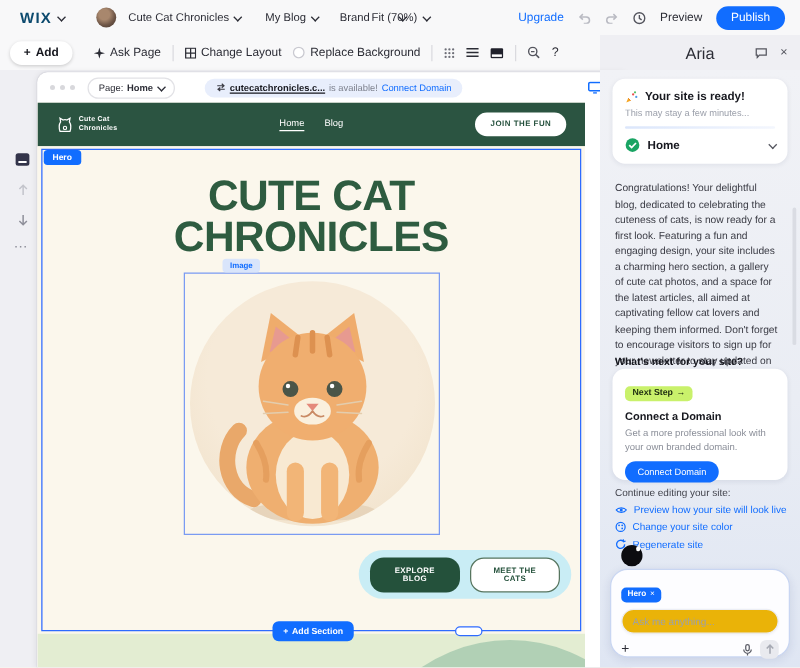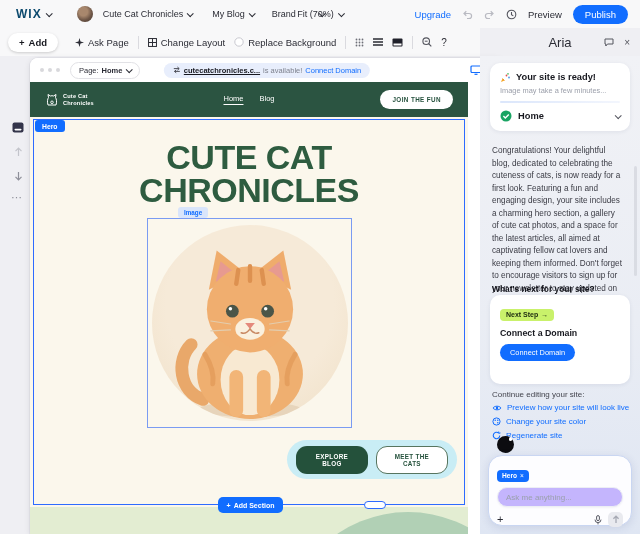--- a/index.html
+++ b/index.html
@@ -93,21 +93,21 @@
   .connect-btn { margin-top:6px; background:#116DFF; color:#fff; border:none; border-radius:12px; font-size:7.4px; padding:4px 10px; }
   .continue-lbl { position:absolute; left:12px; top:334px; font-size:8px; color:#43444d; }
   .aria-link { position:absolute; left:12px; display:flex; align-items:center; gap:5px; font-size:8px; color:#116DFF; background:none; border:none; }
 
   .aria-avatar { position:absolute; left:17px; top:380px; width:17px; height:17px; border-radius:50%; background:#0c0c10; }
   .aria-avatar::after { content:""; position:absolute; right:2px; top:1px; width:3.5px; height:3.5px; border-radius:50%; background:#fff; }
 
   .chat-card { left:8px; top:399px; width:144px; height:71px; border-radius:14px; border:1px solid #c9d6f2; background:#fdfdff; padding:8px 8px 6px; box-shadow:0 2px 8px rgba(40,60,120,.12); }
   .chat-chip { display:inline-flex; align-items:center; gap:3px; background:#116DFF; color:#fff; border-radius:4px; font-size:6.6px; font-weight:700; padding:2.5px 5px; }
   .chat-chip .x { font-weight:400; }
-  .chat-input { width:100%; margin-top:5px; height:20px; background:#c4b5fd; border:1px solid #eceef5; border-radius:10px; font-size:8px; padding:6px 8px; font-family:"Liberation Sans",sans-serif; color:#20212b; box-shadow:0 1px 2px rgba(30,40,80,.05);}
+  .chat-input { width:100%; margin-top:5px; height:20px; background:#eab308; border:1px solid #eceef5; border-radius:10px; font-size:8px; padding:6px 8px; font-family:"Liberation Sans",sans-serif; color:#20212b; box-shadow:0 1px 2px rgba(30,40,80,.05);}
   .chat-input::placeholder { color:#9aa0ac; }
   .chat-bottom { display:flex; align-items:center; margin-top:5px; }
   .chat-plus { font-size:11px; color:#2b2c35; background:none; border:none; line-height:1; }
   .chat-right { margin-left:auto; display:flex; align-items:center; gap:6px; }
   .send-btn { width:15px; height:15px; background:#e9eaef; border:none; border-radius:5px; display:flex; align-items:center; justify-content:center; }
   .panel-scrollbar { position:absolute; right:3px; top:110px; width:3px; height:110px; border-radius:2px; background:#d5d7df; opacity:.8; }
 
   svg { display:block; }
 </style>
 </head>
@@ -405,21 +405,21 @@
           <svg width="11" height="11" viewBox="0 0 11 11">
             <polygon points="1,10 4.5,8.5 2.5,6.5" fill="#F6A623"></polygon>
             <path d="M4.5 8.5 L2.5 6.5" stroke="#E8871E" stroke-width="0.8"></path>
             <circle cx="6.5" cy="3.5" r="0.9" fill="#E94E4E"></circle>
             <circle cx="9" cy="5.5" r="0.9" fill="#4E9BE9"></circle>
             <circle cx="8" cy="1.8" r="0.9" fill="#57C26B"></circle>
           </svg>
         </span>
       <span class="ready-title">Your site is ready!</span>
     </div>
-    <div class="ready-sub">Image may take a few minutes...</div>
+    <div class="ready-sub">This may stay a few minutes...</div>
     <div class="ready-div"></div>
     <div class="ready-row">
       <span>
           <svg width="12" height="12" viewBox="0 0 12 12">
             <circle cx="6" cy="6" r="5.5" fill="#19A463"></circle>
             <path d="M3.4 6.1 L5.3 8 L8.8 4.4" fill="none" stroke="#fff" stroke-width="1.4"></path>
           </svg>
         </span>
       <span class="ready-page">Home</span>
       <span class="chev ready-chev"></span>
@@ -429,20 +429,21 @@
   <p class="congrats">Congratulations! Your delightful blog, dedicated to celebrating the cuteness of cats, is now ready for a first look. Featuring a fun and engaging design, your site includes a charming hero section, a gallery of cute cat photos, and a space for the latest articles, all aimed at captivating fellow cat lovers and keeping them informed. Don't forget to encourage visitors to sign up for your newsletter to stay updated on all things cute and furry!</p>
 
   <div class="next-heading">What's next for your site?</div>
 
   <div class="card next-card">
     <span class="next-badge">
       <span>Next Step</span>
       <span>→</span>
     </span>
     <div class="next-title">Connect a Domain</div>
+    <div class="next-desc">Get a more professional look with your own branded domain.</div>
     <button class="connect-btn">Connect Domain</button>
   </div>
 
   <div class="continue-lbl">Continue editing your site:</div>
 
   <button class="aria-link" style="top:347px;">
     <span>
         <svg width="10" height="8" viewBox="0 0 10 8">
           <path d="M1 4 C2.5 1.6 7.5 1.6 9 4 C7.5 6.4 2.5 6.4 1 4 Z" fill="none" stroke="#116DFF" stroke-width="1"></path>
           <circle cx="5" cy="4" r="1.2" fill="#116DFF"></circle>

